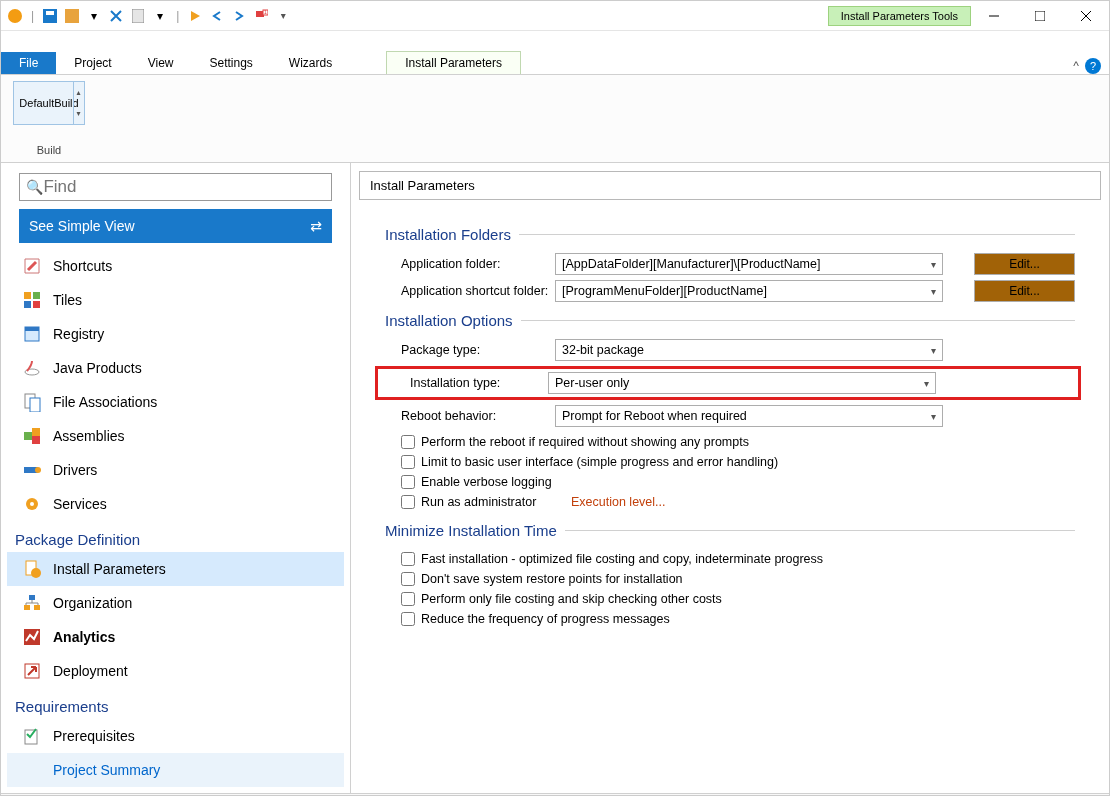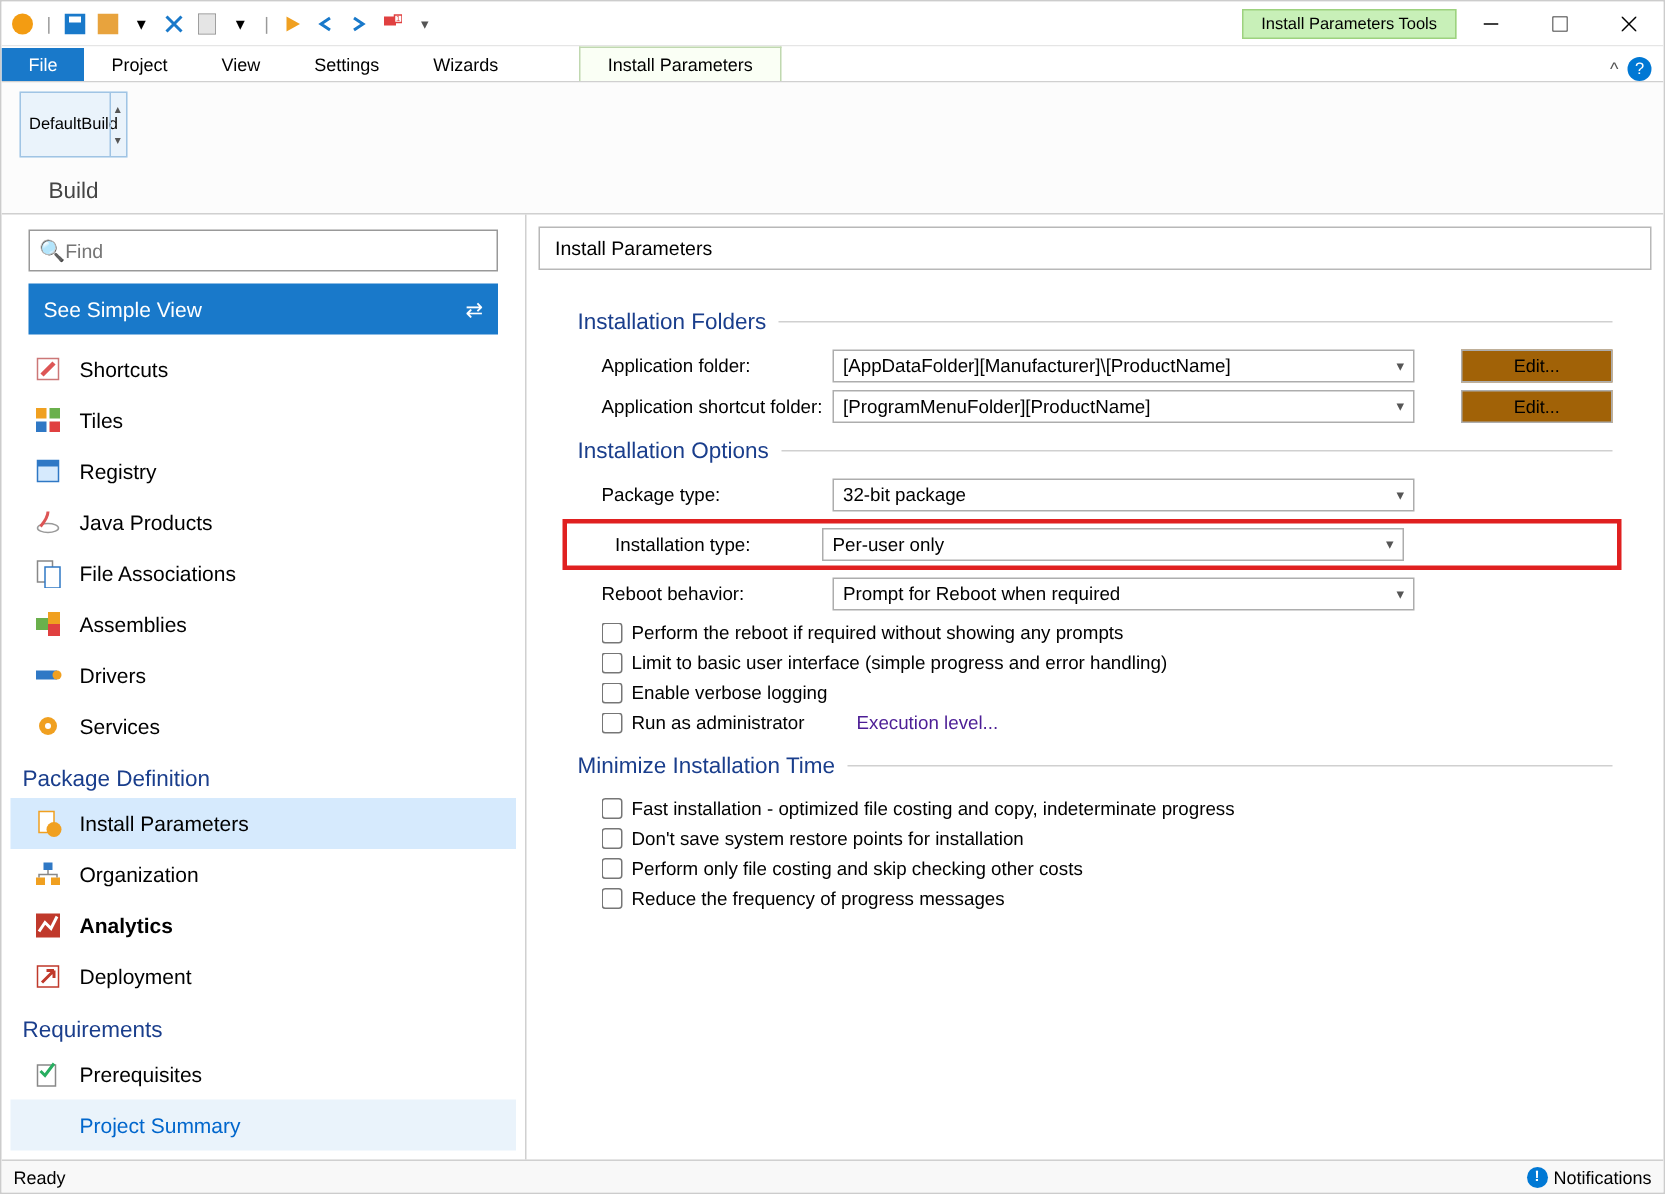--- a/index.html
+++ b/index.html
@@ -9,41 +9,41 @@
   .titlebar { height: 30px; background: #fff; display: flex; align-items: center; border-bottom: 1px solid #e5e5e5; }
   .titlebar .qat { display:flex; align-items:center; gap:6px; padding:0 6px; }
   .titlebar .qat .qat-icon { width:16px; height:16px; display:flex; align-items:center; justify-content:center; }
   .titlebar .sep { color:#999; padding:0 2px; }
   .tool-tab { margin-left:auto; background:#c8f0b8; border:1px solid #9dd27f; padding:3px 12px; font-size:11px; }
   .app-title { flex:1; text-align:center; font-size:12px; }
   .win-controls { display:flex; }
   .win-controls div { width:46px; height:30px; display:flex; align-items:center; justify-content:center; }
 
   
-  .ribbon-tabs { height:24px; display:flex; align-items:flex-end; background:#fff; border-bottom:1px solid #d0d0d0; }
+  .ribbon-tabs { height:24px; display:flex; align-items:flex-end; background:#fff; border-bottom:1px solid #d0d0d0;margin-top:20px; }
   .ribbon-tabs .tab { padding:4px 18px; font-size:12px; cursor:pointer; }
   .ribbon-tabs .tab.file { background:#1979ca; color:#fff; }
   .ribbon-tabs .tab.active { background:#fafff5; border:1px solid #c0d8b0; border-bottom:none; }
   .ribbon-tabs .right-icons { margin-left:auto; display:flex; align-items:center; gap:6px; padding-right:8px; }
   .ribbon-tabs .help-icon { width:16px; height:16px; border-radius:50%; background:#0078d4; color:#fff; text-align:center; line-height:16px; font-size:11px; }
 
   
   .ribbon-body { height:88px; border-bottom:1px solid #d0d0d0; display:flex; padding:4px 6px; background:#fcfcfc; }
   .ribbon-group { display:flex; flex-direction:column; align-items:center; justify-content:space-between; padding:2px 6px; border-right:1px solid #e5e5e5; }
   .ribbon-group:last-child { border-right:none; }
   .build-box { border:1px solid #a0c4e4; background:#eaf3fb; width:72px; height:44px; display:flex; align-items:center; justify-content:center; font-size:11px; position:relative; }
   .build-box .dd { position:absolute; right:1px; top:0; bottom:0; width:10px; display:flex; flex-direction:column; }
   .build-box .dd div { flex:1; border-left:1px solid #a0c4e4; display:flex; align-items:center; justify-content:center; font-size:8px; color:#555; }
-  .ribbon-group .label { font-size:15px; color:#444; }
+  .ribbon-group .label { font-size:11px; color:#444; }
 
   
   .main { display:flex; height:calc(100% - 30px - 24px - 88px - 22px); }
   .left { width:350px; border-right:1px solid #d0d0d0; display:flex; flex-direction:column; padding:10px 6px 0 6px; overflow:hidden; }
   .search { display:flex; align-items:center; border:1px solid #999; margin:0 12px 8px 12px; height:28px; padding:0 6px; }
-  .search input { border:none; outline:none; flex:1; font-size:13px; color:#999; }
+  .search input { border:none; outline:none; flex:1; font-size:17px; color:#999; }
   .search .mag { color:#555; font-size:14px; }
 
   .simple-view { background:#1979ca; color:#fff; display:flex; align-items:center; justify-content:space-between; margin:0 12px 6px 12px; height:34px; padding:0 10px; font-size:14px; }
   .simple-view .swap { font-size:14px; }
 
   .nav-item { display:flex; align-items:center; gap:10px; padding:6px 14px; font-size:14px; cursor:pointer; }
   .nav-item .ico { width:22px; height:22px; display:flex; align-items:center; justify-content:center; }
   .nav-item.selected { background:#d6eafd; }
   .nav-item.blue-text { color:#0066cc; background:#eaf3fb; }
   .nav-item.bold { font-weight:600; }
@@ -62,21 +62,21 @@
   .row .field { flex:1; display:flex; gap:31px; align-items:center; }
   .combo { border:1px solid #adadad; height:22px; display:flex; align-items:center; justify-content:space-between; padding:0 6px; background:#fff; font-size:12.5px; width:388px; }
   .combo .arrow { color:#555; font-size:10px; }
   .btn { border:1px solid #adadad; height:22px; width:101px; display:flex; align-items:center; justify-content:center; font-size:12px; background:#a16207; }
   .wide-combo { width:388px; }
 
   .highlight-row { border:3px solid #e02020; padding:3px 4px 3px 0; margin:2px -6px 2px -10px; }
 
   .check-row { display:flex; align-items:center; gap:6px; padding:3px 0 3px 16px; font-size:12.5px; }
   .check-row input[type=checkbox] { width:14px; height:14px; }
-  .link { color:#4c1d95; cursor:pointer; }
+  .link { color:#c2410c; cursor:pointer; }
 
   .statusbar { height:22px; border-top:1px solid #d0d0d0; background:#f8f8f8; display:flex; align-items:center; justify-content:space-between; padding:0 8px; font-size:12px;gap:24px; }
   .statusbar .notif { display:flex; align-items:center; gap:4px; }
   .statusbar .notif .dot { width:14px; height:14px; background:#0078d4; color:#fff; border-radius:50%; display:flex; align-items:center; justify-content:center; font-size:10px; font-weight:bold; }
 
   
   .ic-orange { background:#f39c12; width:14px; height:14px; border-radius:50%; }
   svg { display:block; }
 </style>
 </head>

